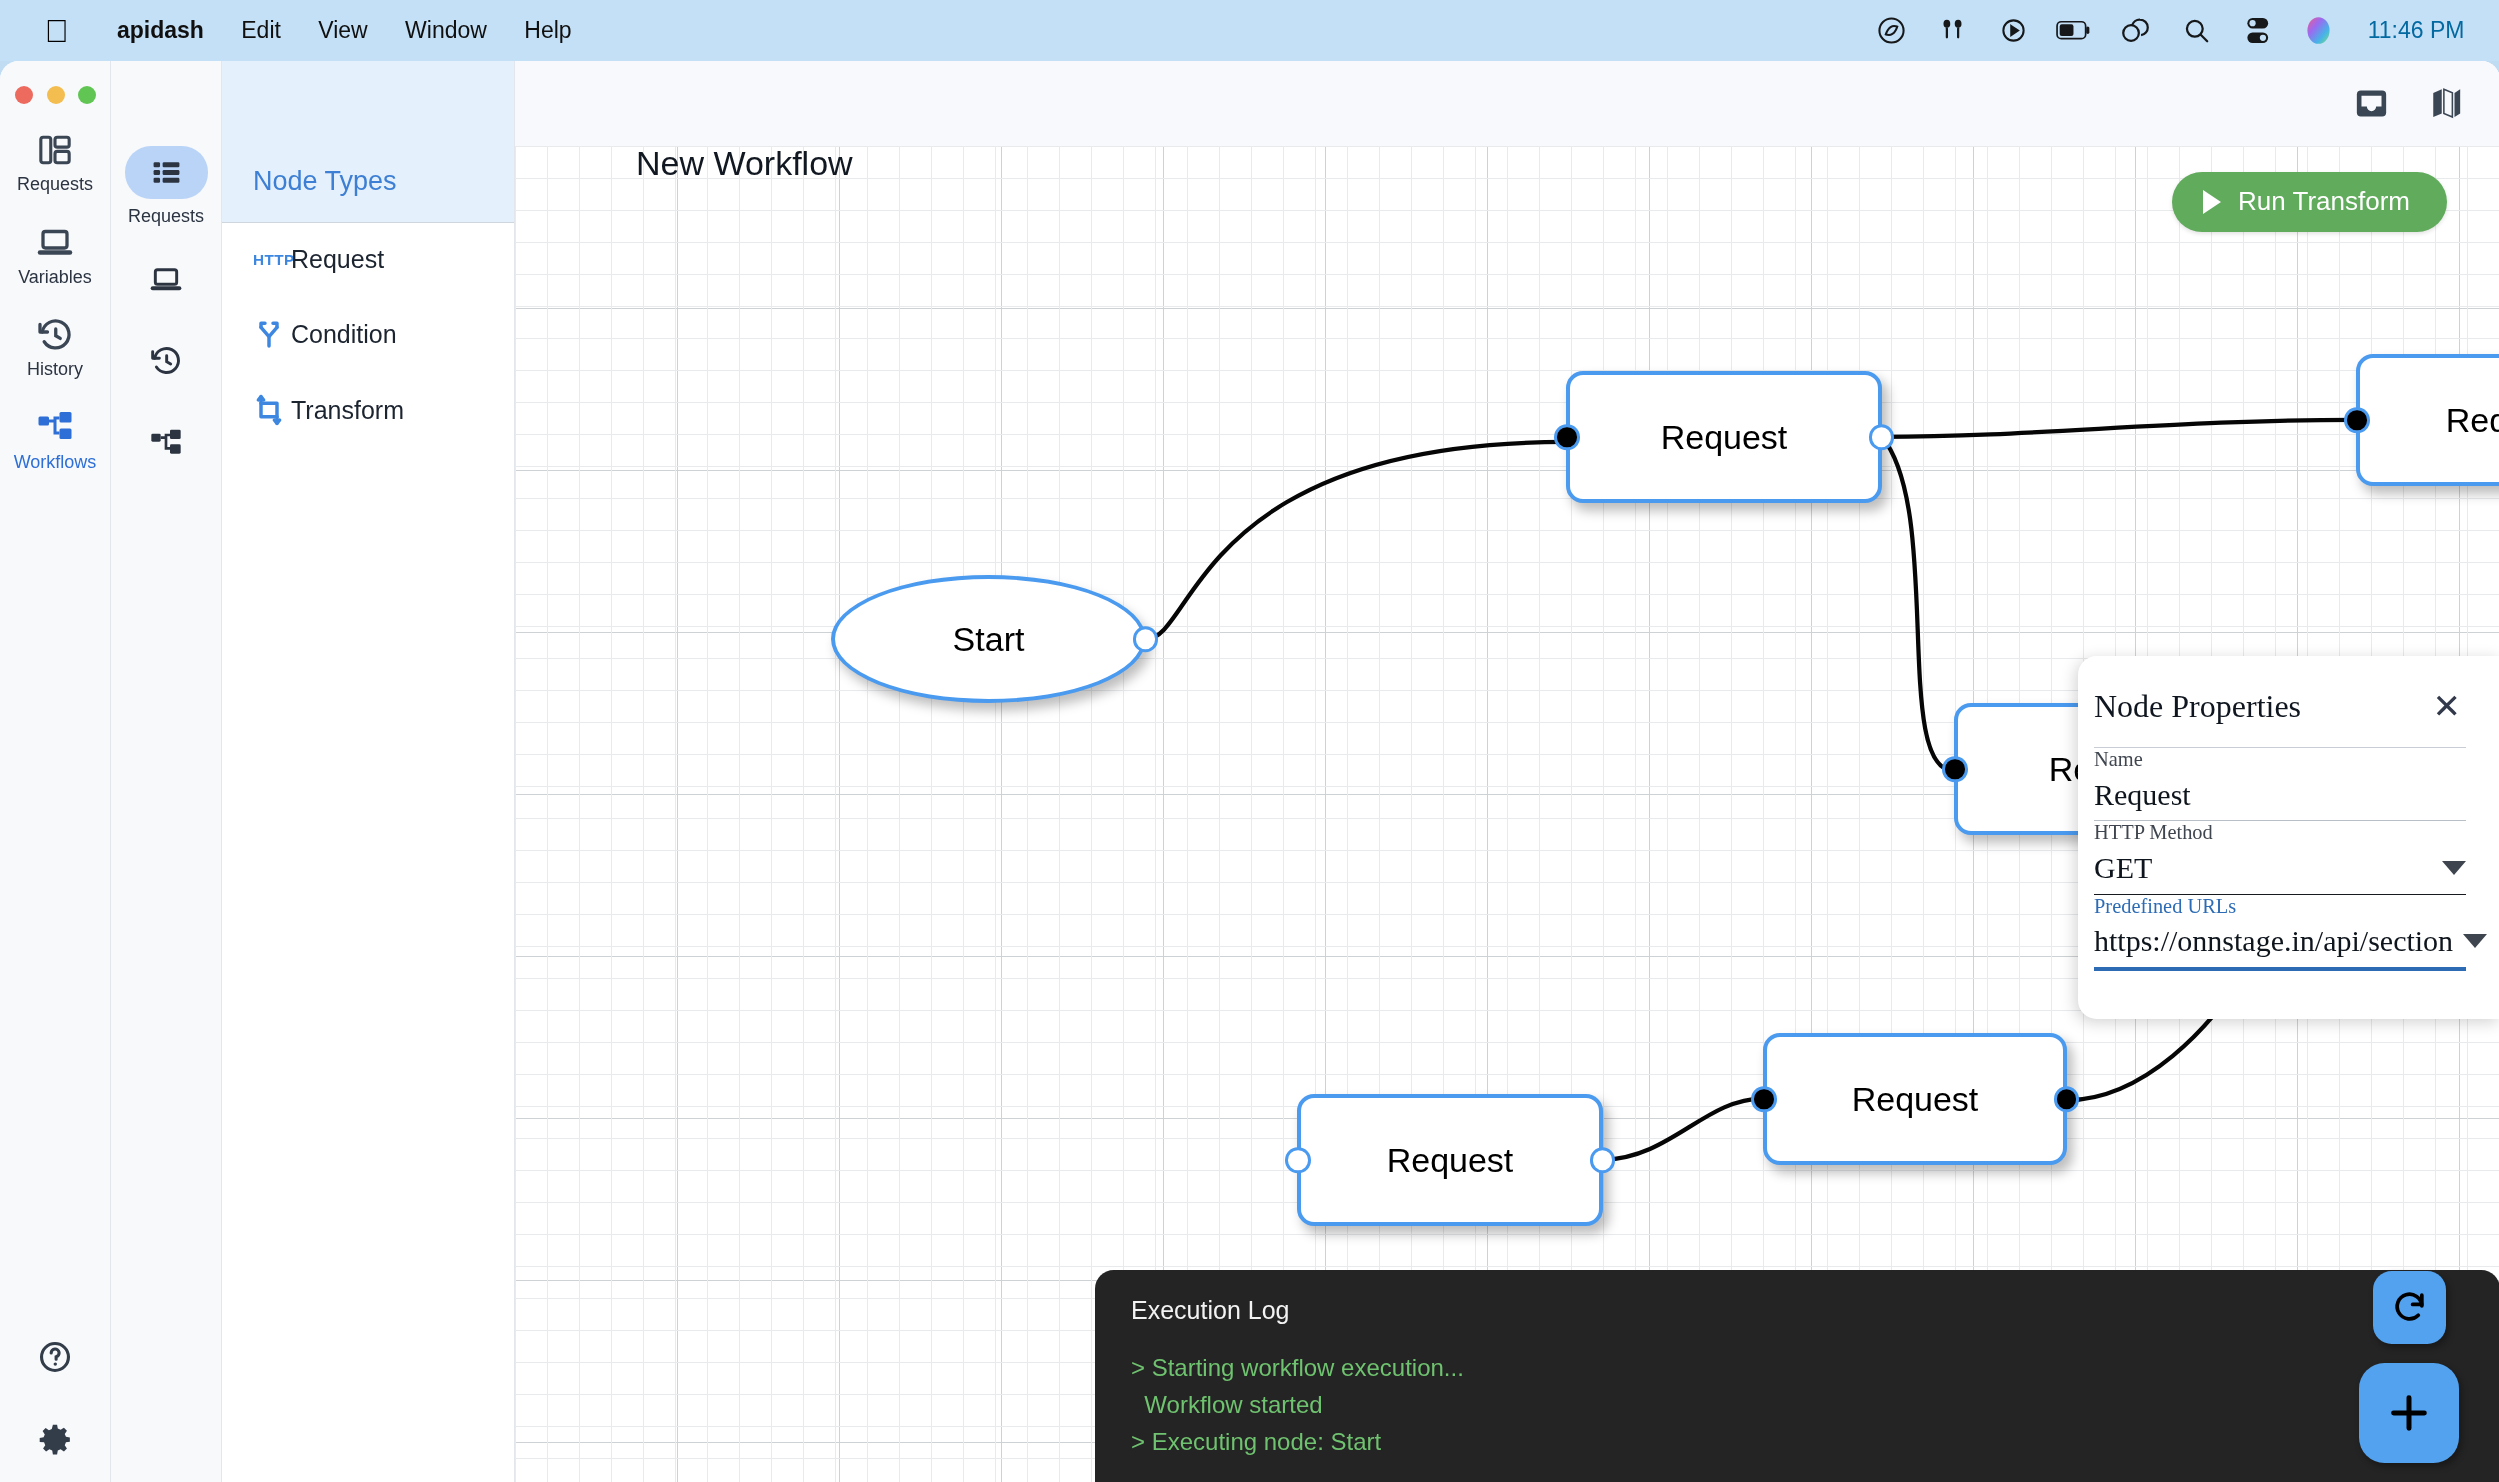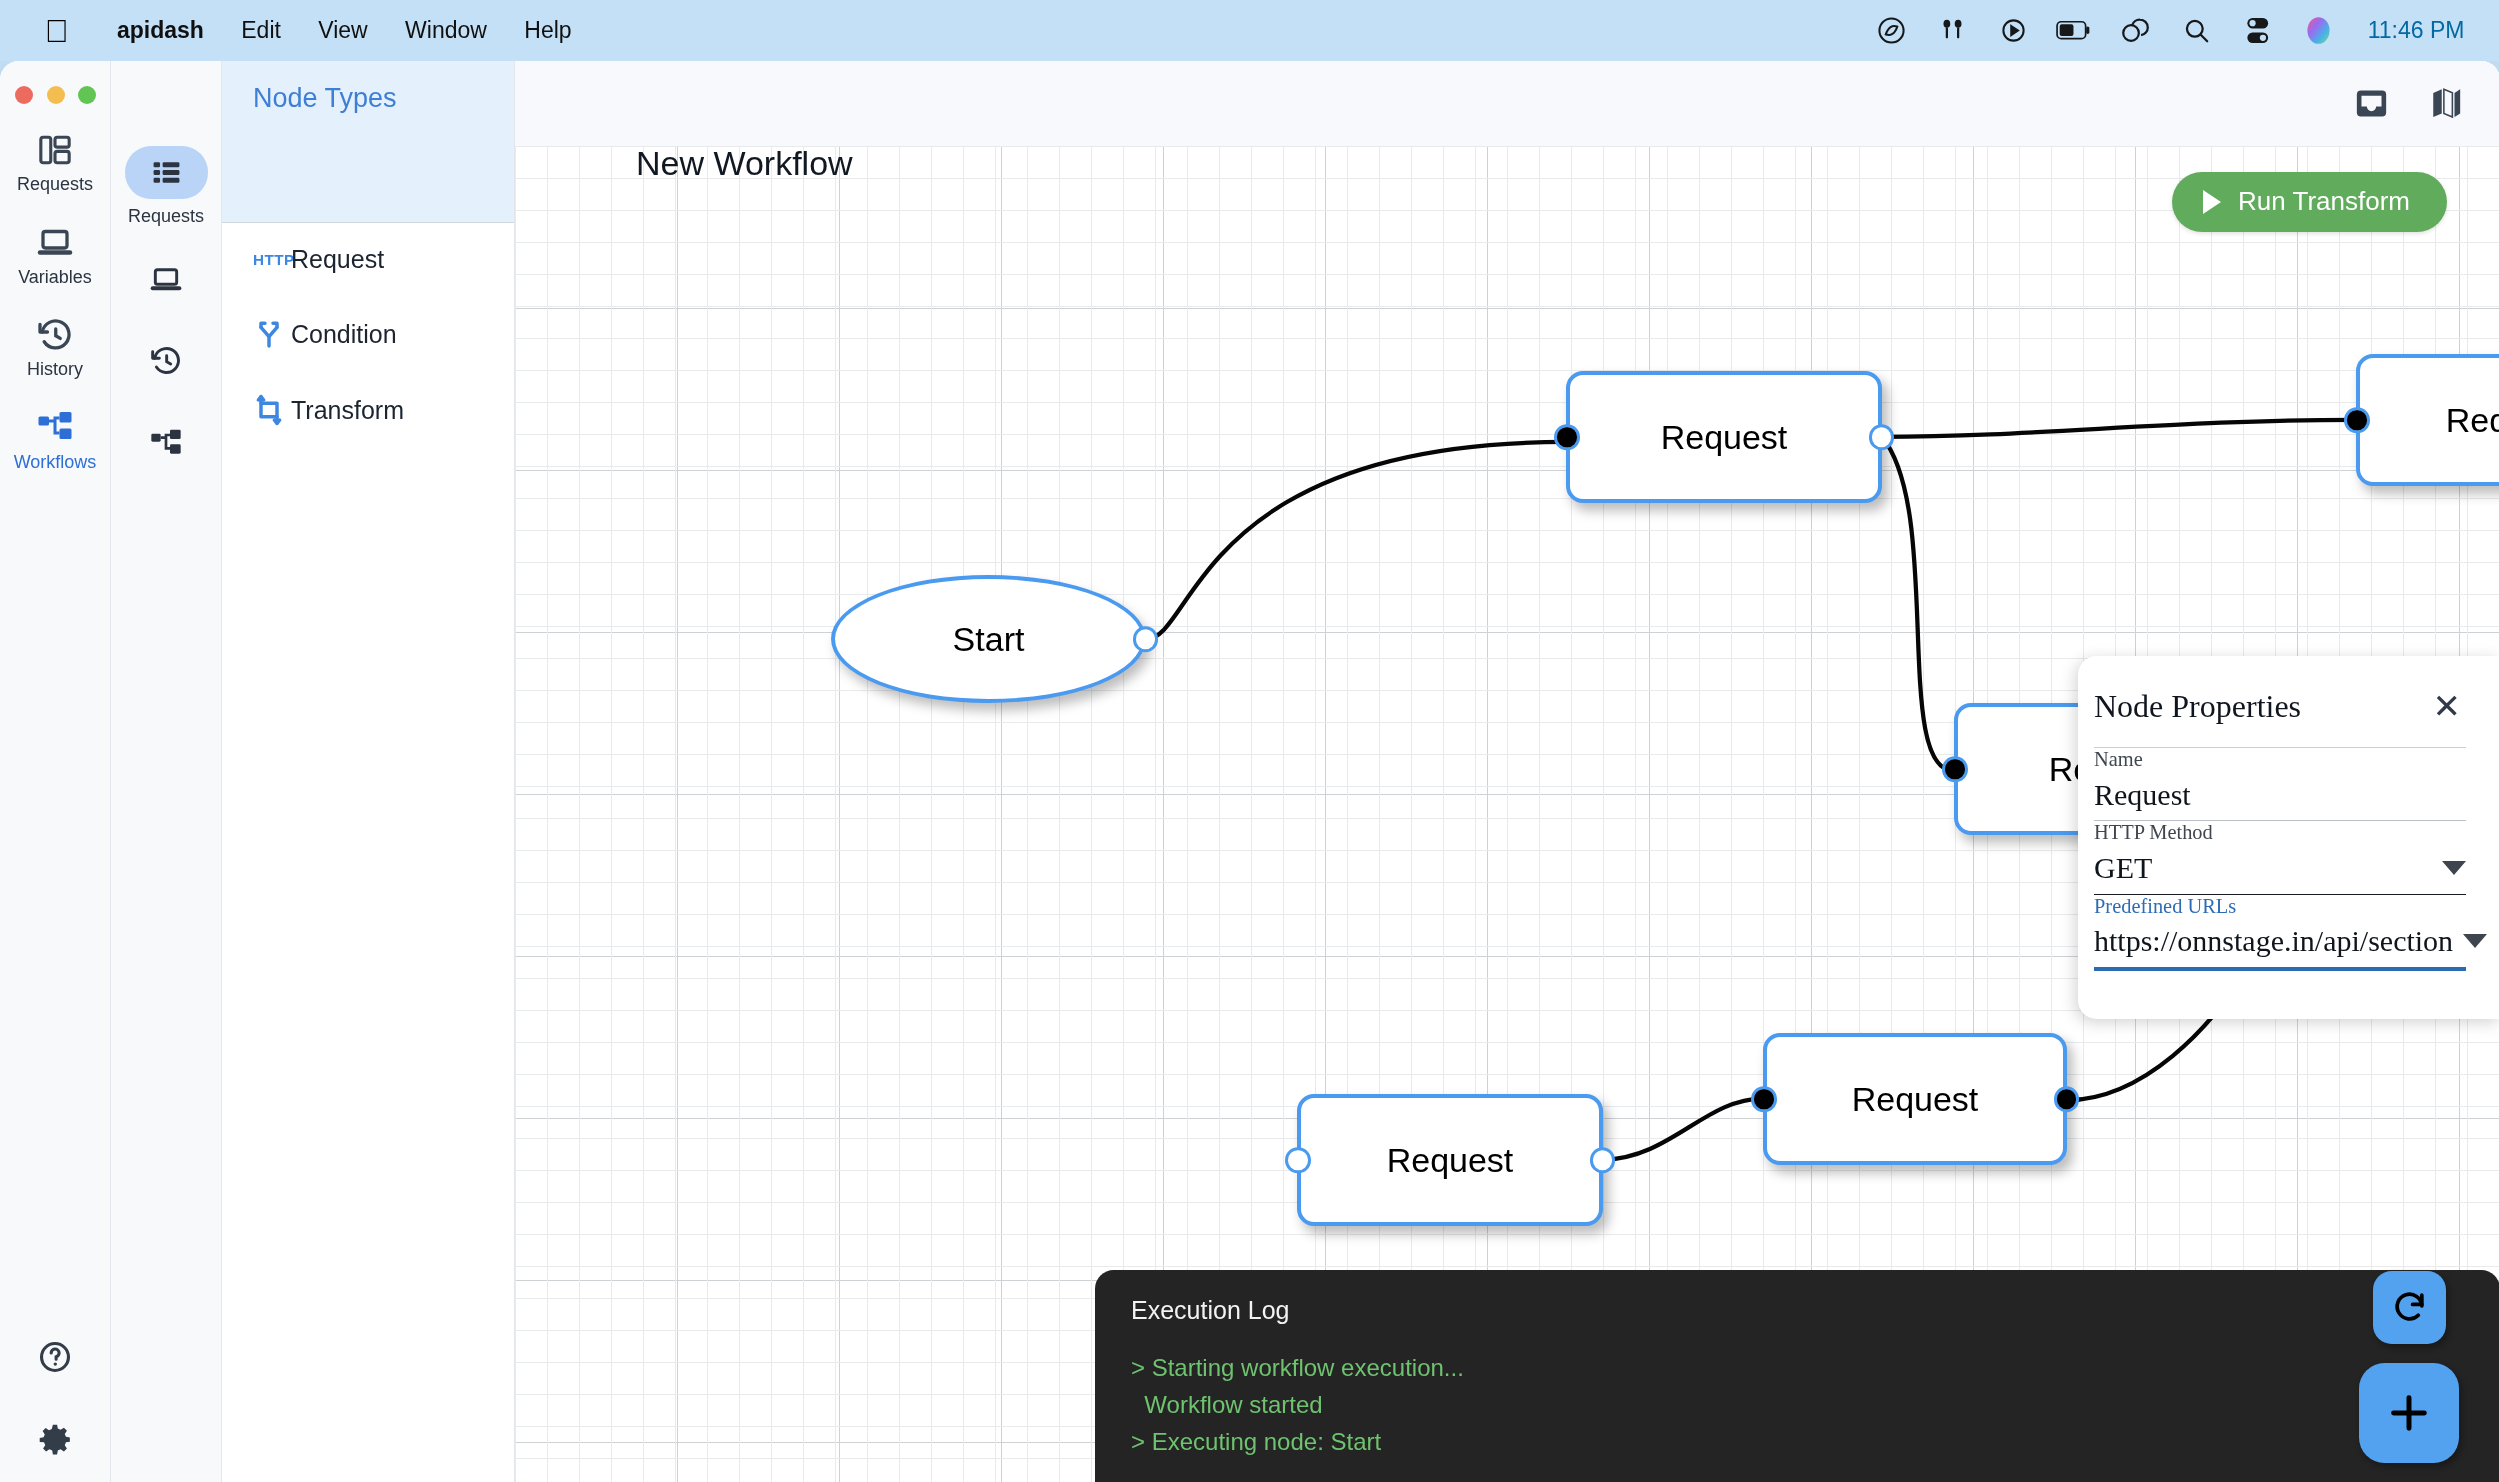--- a/index.html
+++ b/index.html
@@ -120,21 +120,21 @@
     border-right: 0.9px solid #e3e7ed;
     flex: none;
     padding-top: 162px;
   }
   .np-header {
     background: #e4f0fb;
     border-bottom: 0.9px solid #cfd6de;
     padding: 22px 31px 25.5px 31px;
     margin-top: -162px;
     height: 162px;
-    display: flex; 
+    display: flex; align-items: flex-end;
   }
   .np-header-title { font-size: 27px; color: #3d7fd4; }
   .np-item {
     display: flex; align-items: center; gap: 6px;
     padding: 22px 31px;
     color: #1c2430;
   }
   .np-item-label { font-size: 25px; }
   .np-http {
     font-size: 15.3px; font-weight: bold; color: #3d87e0;

